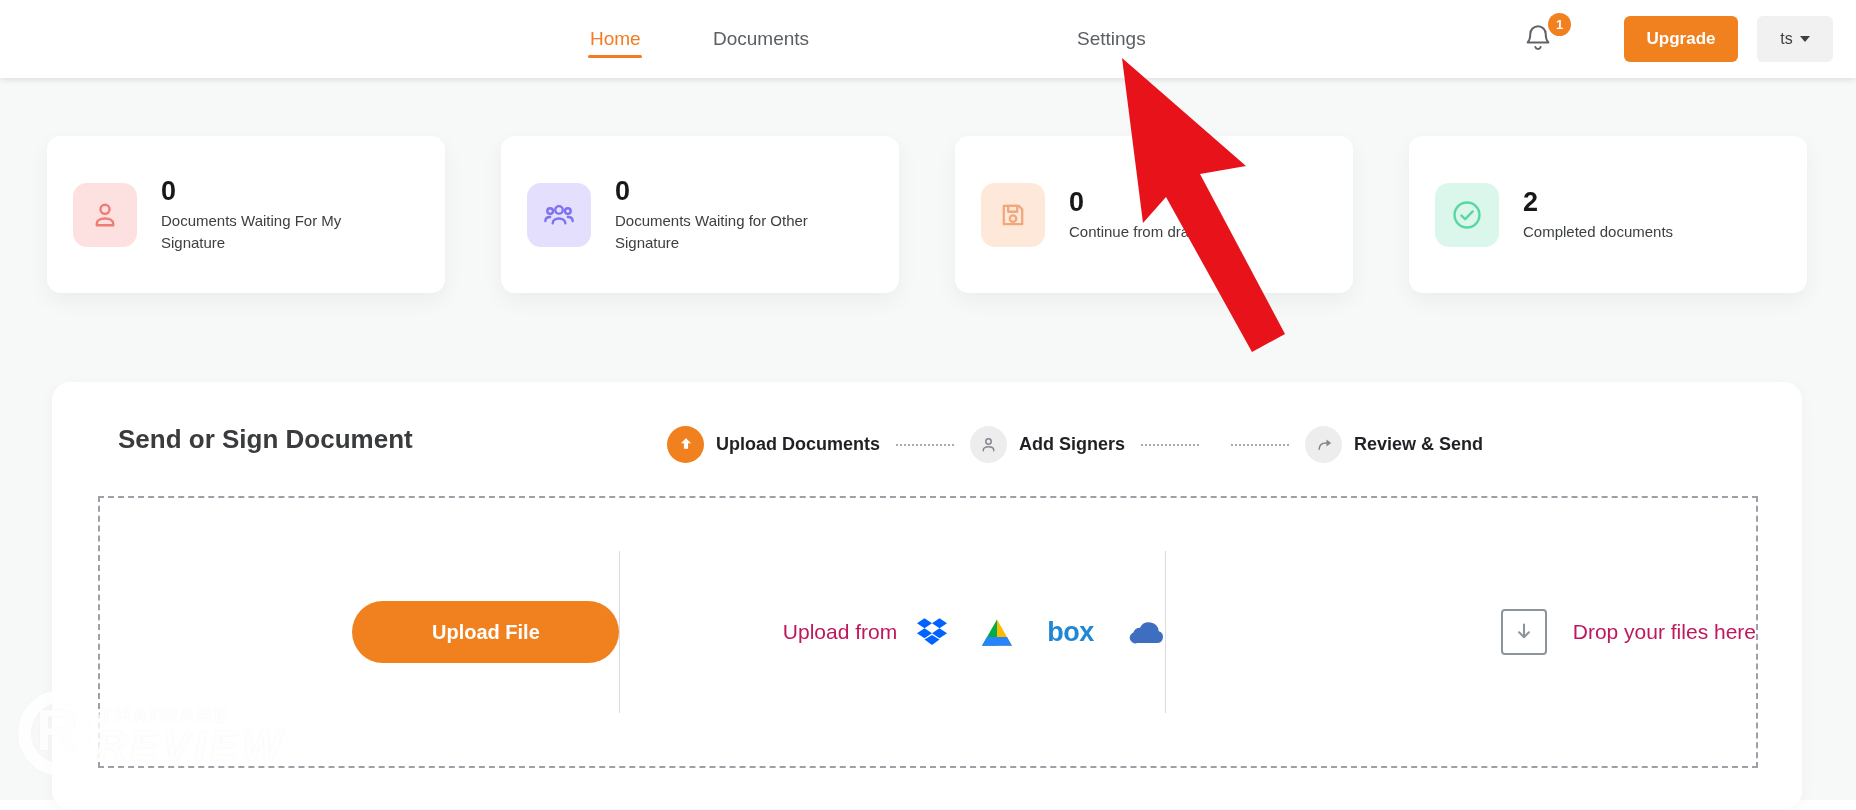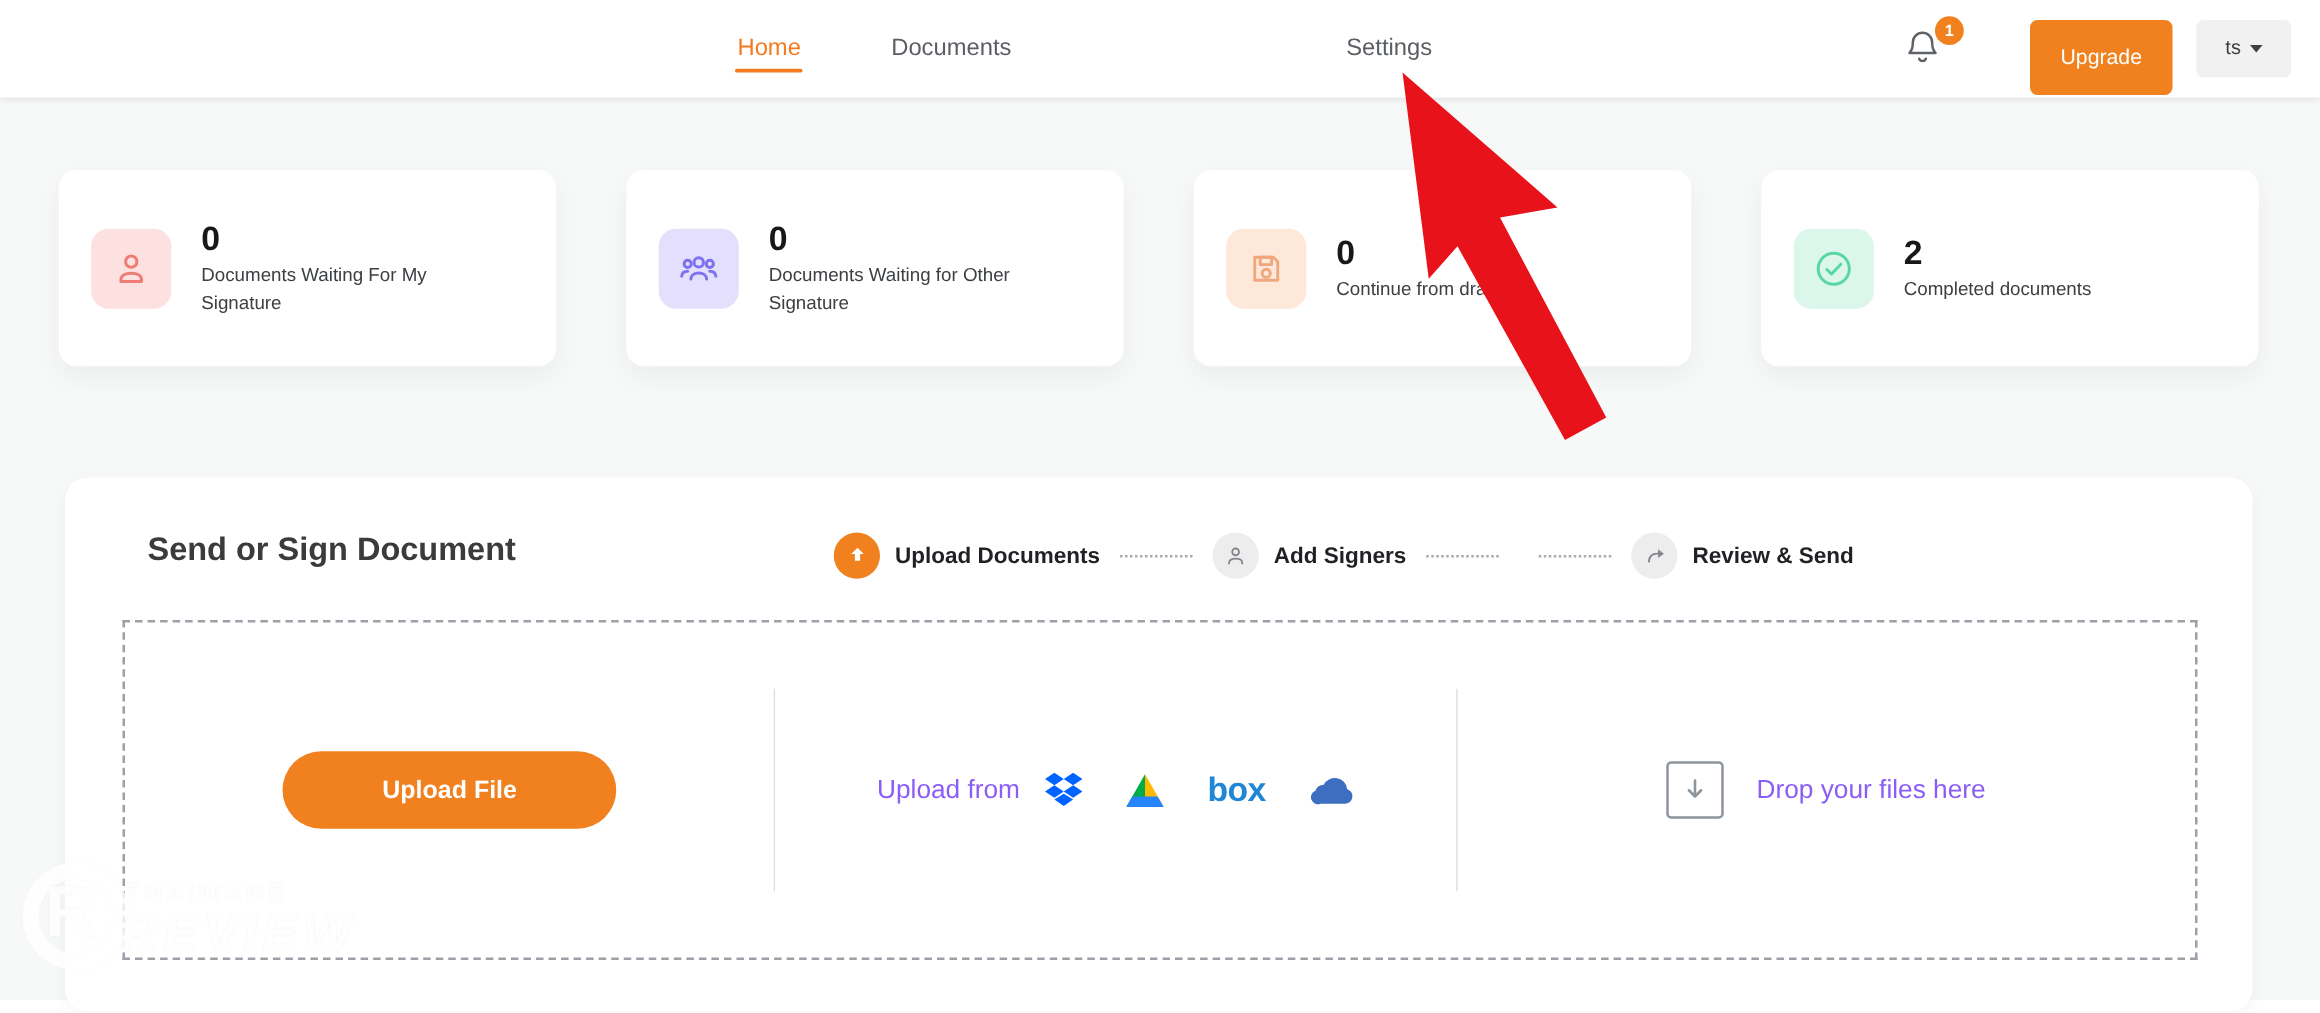--- a/index.html
+++ b/index.html
@@ -22,22 +22,22 @@
   .logo-tag { font-size:11px; font-weight:700; color:#2b2b2b; letter-spacing:.4px; margin-top:2px; }
   .nav-item { position:absolute; top:0; height:78px; line-height:78px; font-size:19px; color:#5b5f63; cursor:pointer; }
   .nav-item.active { color:#F47B20; }
   .nav-underline { position:absolute; left:588px; top:55px; width:54px; height:3px; background:#F47B20; border-radius:2px; }
   .bell { position:absolute; left:1522px; top:21px; width:32px; height:34px; cursor:pointer; }
   .badge {
     position:absolute; left:1548px; top:13px; width:23px; height:23px; border-radius:50%;
     background:#F0811E; color:#fff; font-size:13px; font-weight:700; text-align:center; line-height:23px;
   }
   .upgrade-btn {
-    position:absolute; left:1624px; top:16px; width:114px; height:60px; border:none; border-radius:6px;
-    background:#F0811E; color:#fff; font-size:17px; font-weight:400; cursor:pointer;
+    position:absolute; left:1624px; top:16px; width:114px; height:46px; border:none; border-radius:6px;
+    background:#F0811E; color:#fff; font-size:17px; font-weight:700; cursor:pointer;
     font-family:"Liberation Sans", sans-serif;
   }
   .user-chip {
     position:absolute; left:1757px; top:16px; width:76px; height:46px; border-radius:6px; background:#f1f1f2;
     display:flex; align-items:center; justify-content:center; gap:7px; cursor:pointer;
     font-size:16px; color:#3c4043;
   }
   .caret-down { width:0; height:0; border-left:5px solid transparent; border-right:5px solid transparent; border-top:6px solid #3c4043; }
   
   .content { position:absolute; left:0; top:78px; width:1856px; height:722px; background:#f7f8f8; }
@@ -63,30 +63,30 @@
   .step { display:flex; align-items:center; gap:12px; }
   .step-circle { width:37px; height:37px; border-radius:50%; display:flex; align-items:center; justify-content:center; }
   .step-circle.first { background:#F0811E; }
   .step-circle.rest  { background:#ededee; color:#84878c; }
   .step-label { font-size:18px; font-weight:700; color:#1f2124; white-space:nowrap; }
   .step-sep { width:58px; border-top:2px dotted #a6abb1; margin:0 16px; }
   .dropzone {
     position:absolute; left:46px; top:114px; width:1660px; height:272px;
     border:2px dashed #9da0a6; display:flex; cursor:pointer;
   }
-  .dz-col { display:flex; align-items:center; justify-content:center; }
+  .dz-col { display:flex; align-items:center; justify-content:flex-end; }
   .dz-col1 { width:520px; }
   .dz-col2 { width:545px; gap:20px; }
   .dz-col3 { width:591px; gap:26px; }
   .dz-divider { width:1px; height:162px; background:#dcdcdf; align-self:center; }
   .upload-btn {
     width:267px; height:62px; border:none; border-radius:31px; background:#F0811E; color:#fff;
     font-size:20px; font-weight:700; cursor:pointer; font-family:"Liberation Sans", sans-serif;
   }
-  .muted-label { font-size:21px; color:#8b5cf6; white-space:nowrap; }
+  .muted-label { font-size:21px; color:#be185d; white-space:nowrap; }
   .providers { display:flex; align-items:center; gap:35px; }
   .provider { display:flex; align-items:center; cursor:pointer; }
   .box-word { font-size:27px; font-weight:800; color:#2086d6; letter-spacing:-.5px; line-height:27px; }
   .drop-square {
     width:46px; height:46px; border:2px solid #8d959c; border-radius:4px; flex:0 0 46px;
     display:flex; align-items:center; justify-content:center;
   }
   
   .watermark { position:absolute; left:0; top:682px; width:300px; height:128px; pointer-events:none; z-index:6;
                color:rgba(255,255,255,.85);padding-left:27px; }

